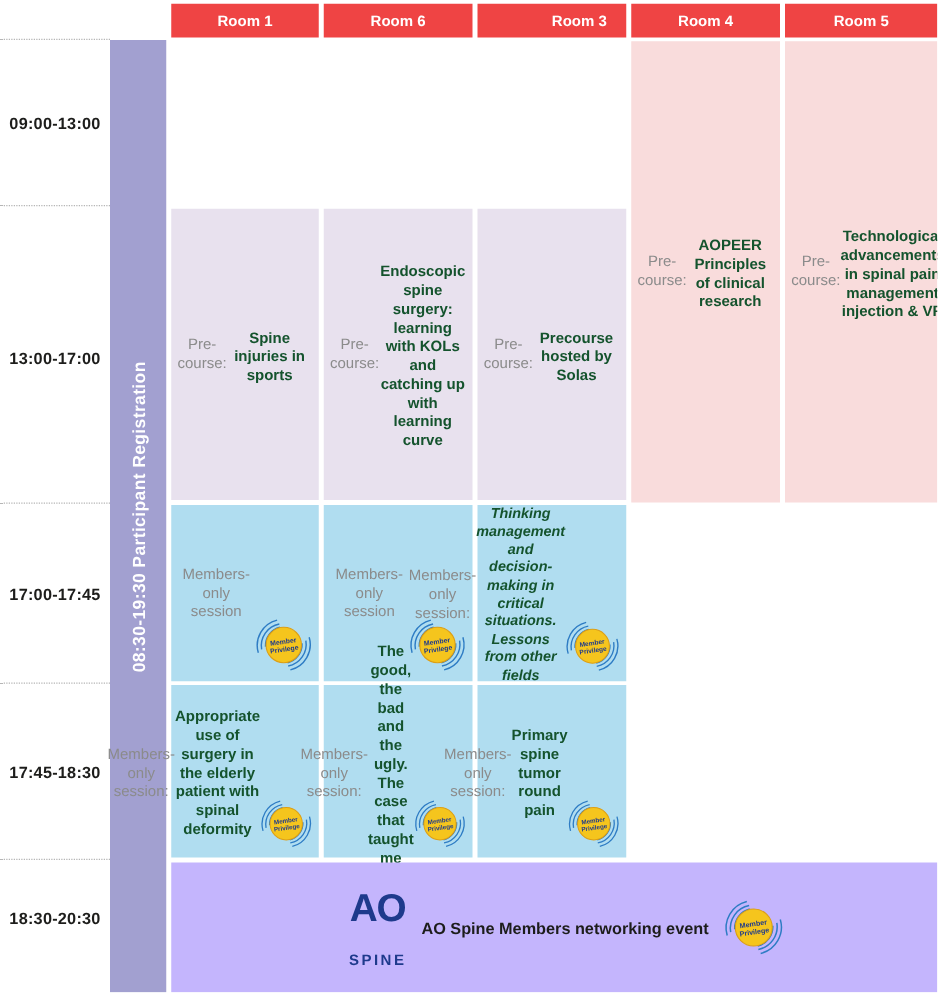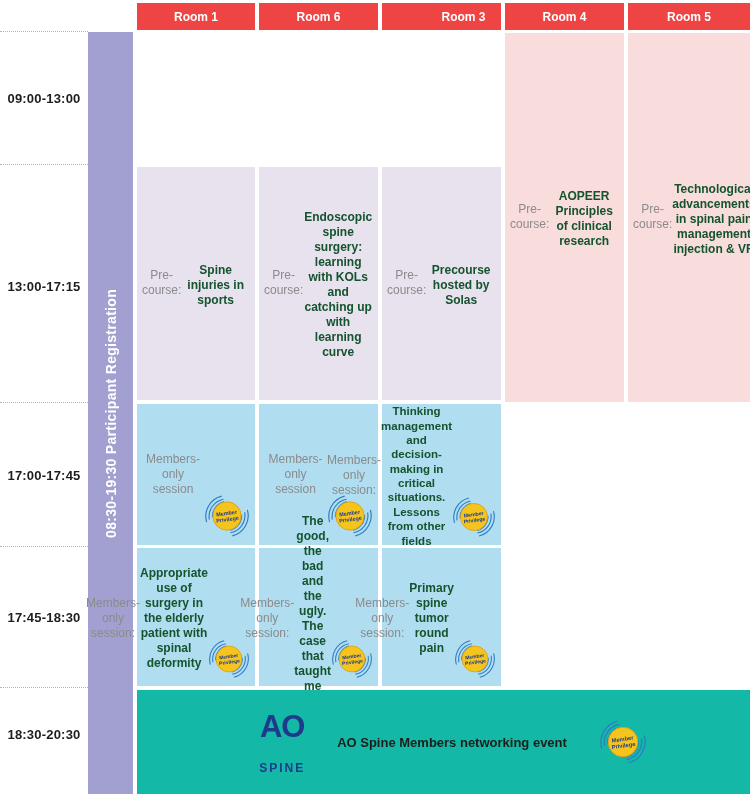--- a/index.html
+++ b/index.html
@@ -98,25 +98,25 @@
   }
   .badge { margin-top: auto; flex: none; }
 
   
   .bottom-row {
     position: absolute;
     left: 137px;
     top: 690px;
     width: 613px;
     height: 104px;
-    background: #14b8a6;
+    background: #c4b5fd;
     display: flex;
     align-items: center;
     justify-content: center;
-    gap: 32px;
+    gap: 12px;
     padding-left: 19px;
   }
   .ao-logo { text-align: center; line-height: 1; }
   .ao-logo .ao {
     font-size: 31px;
     font-weight: bold;
     color: #1e3a8c;
     letter-spacing: -1px;
   }
   .ao-logo .spine {
@@ -163,21 +163,21 @@
     <div class="regbar-text">08:30-19:30 Participant Registration</div>
   </div>
 
   <div class="dotted" style="top:31px;"></div>
   <div class="dotted" style="top:164px;"></div>
   <div class="dotted" style="top:402px;"></div>
   <div class="dotted" style="top:546px;"></div>
   <div class="dotted" style="top:687px;"></div>
 
   <div class="time-label" style="top:91px;">09:00-13:00</div>
-  <div class="time-label" style="top:279px;">13:00-17:15</div>
+  <div class="time-label" style="top:279px;">13:00-17:00</div>
   <div class="time-label" style="top:468px;">17:00-17:45</div>
   <div class="time-label" style="top:610px;">17:45-18:30</div>
   <div class="time-label" style="top:727px;">18:30-20:30</div>
 
   <div class="cell pink" style="left:505px; top:33px; width:119px; height:369px;">
     <div class="cell-label">Pre-course:</div>
     <div class="cell-title">AOPEER Principles of clinical research</div>
   </div>
   <div class="cell pink" style="left:628px; top:33px; width:122px; height:369px;">
     <div class="cell-label">Pre-course:</div>
@@ -220,21 +220,21 @@
       <path d="M46 22 A20 20 0 0 1 30 45" fill="none" stroke="#2e7cc4" stroke-width="1.3"></path>
       <path d="M49 19 A23.5 23.5 0 0 1 32 48.5" fill="none" stroke="#2e7cc4" stroke-width="1.3"></path>
       <path d="M42.5 24.5 A17 17 0 0 1 29.5 42" fill="none" stroke="#2e7cc4" stroke-width="1.3"></path>
       <circle cx="26" cy="26" r="16" fill="#f5c51d" stroke="#dd9f15" stroke-width="1"></circle>
       <text class="badge-text" x="26" y="25" text-anchor="middle" transform="rotate(-8 26 26)">Member</text>
       <text class="badge-text" x="26" y="32" text-anchor="middle" transform="rotate(-8 26 26)">Privilege</text>
     </svg>
   </div>
   <div class="cell blue" style="left:382px; top:404px; width:119px; height:141px;">
     <div class="cell-label" style="margin-bottom:1px;">Members-only session:</div>
-    <div class="cell-title" style="font-size:11.5px;">Thinking management and decision-making in critical situations. Lessons from other fields</div>
+    <div class="cell-title" style="font-size:11.5px;font-style:italic;">Thinking management and decision-making in critical situations. Lessons from other fields</div>
     <svg class="badge" width="44" height="44" viewBox="0 0 52 52">
       <path d="M6 30 A20 20 0 0 1 22 7" fill="none" stroke="#2e7cc4" stroke-width="1.3"></path>
       <path d="M3 33 A23.5 23.5 0 0 1 20 3.5" fill="none" stroke="#2e7cc4" stroke-width="1.3"></path>
       <path d="M9.5 27.5 A17 17 0 0 1 22.5 10" fill="none" stroke="#2e7cc4" stroke-width="1.3"></path>
       <path d="M46 22 A20 20 0 0 1 30 45" fill="none" stroke="#2e7cc4" stroke-width="1.3"></path>
       <path d="M49 19 A23.5 23.5 0 0 1 32 48.5" fill="none" stroke="#2e7cc4" stroke-width="1.3"></path>
       <path d="M42.5 24.5 A17 17 0 0 1 29.5 42" fill="none" stroke="#2e7cc4" stroke-width="1.3"></path>
       <circle cx="26" cy="26" r="16" fill="#f5c51d" stroke="#dd9f15" stroke-width="1"></circle>
       <text class="badge-text" x="26" y="25" text-anchor="middle" transform="rotate(-8 26 26)">Member</text>
       <text class="badge-text" x="26" y="32" text-anchor="middle" transform="rotate(-8 26 26)">Privilege</text>

